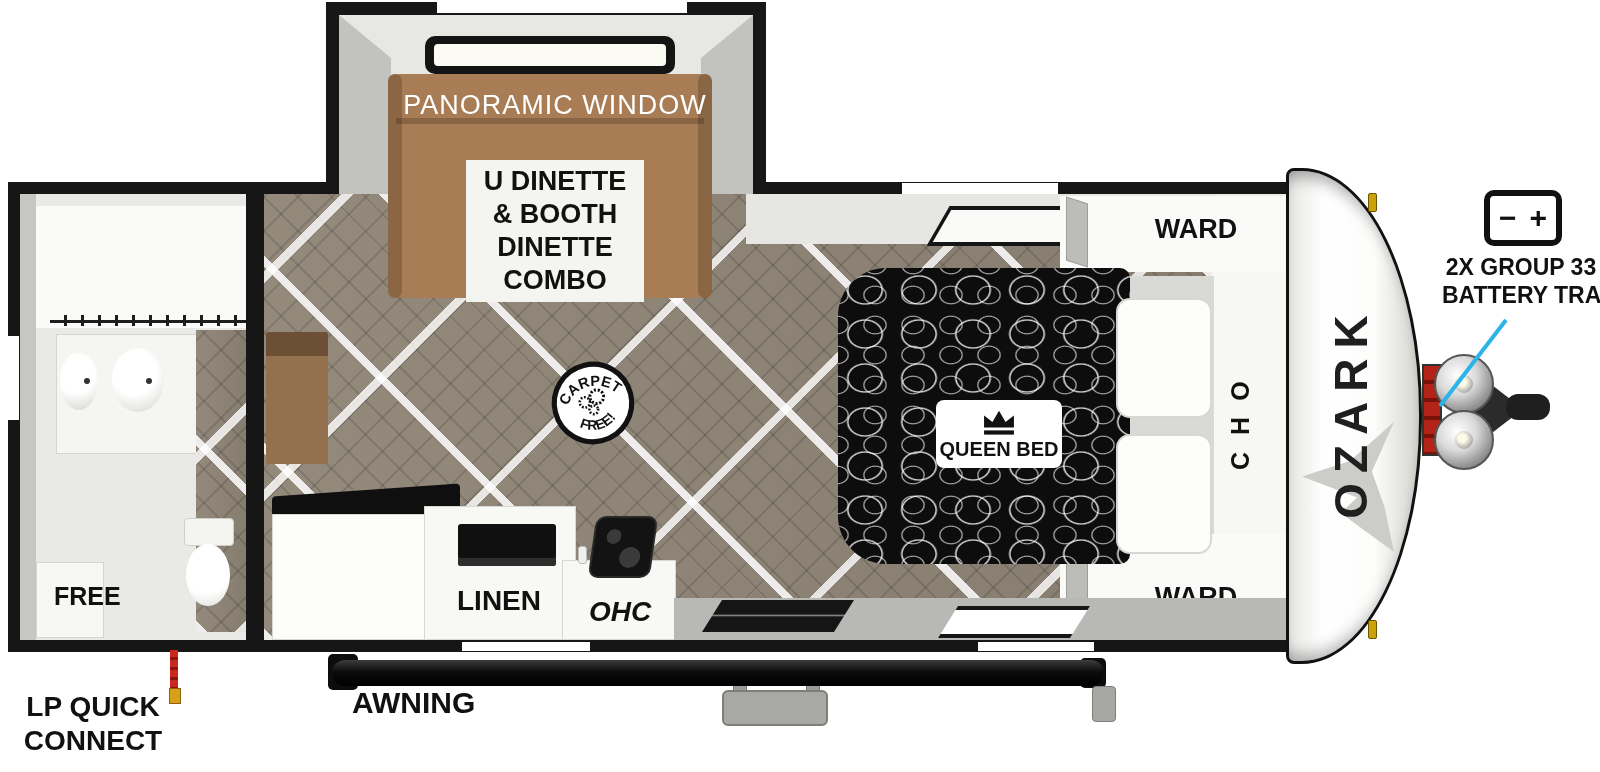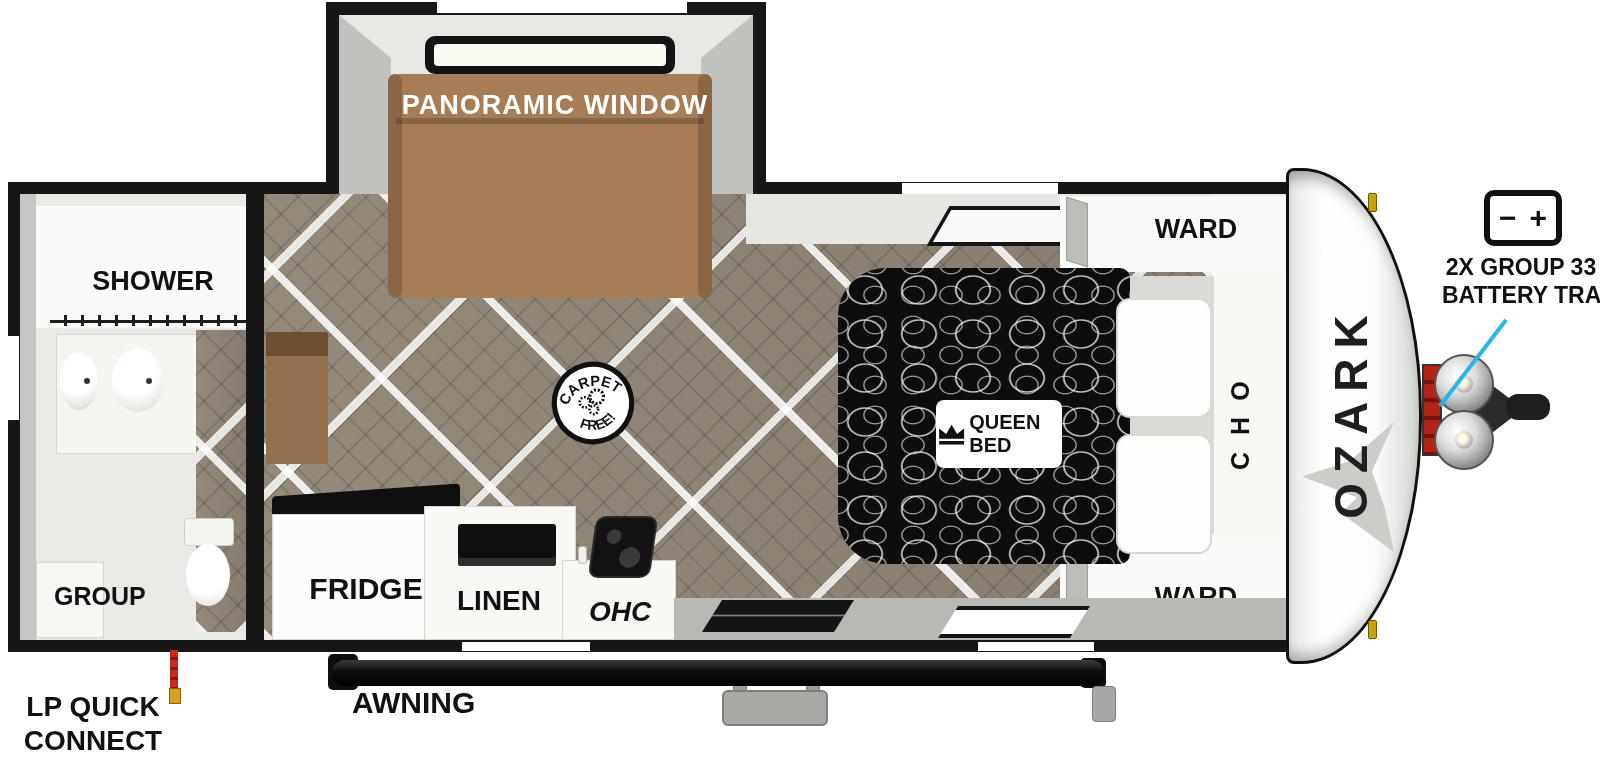--- a/index.html
+++ b/index.html
@@ -58,21 +58,21 @@
   #bed{left:838px;top:268px;width:292px;height:296px;border-radius:48px 10px 10px 48px;
     background-color:#0d0d0d;
     background-image:
       radial-gradient(closest-side, transparent 58%, rgba(255,255,255,.85) 63%, transparent 70%),
       radial-gradient(closest-side, transparent 52%, rgba(255,255,255,.65) 58%, transparent 66%);
     background-size:54px 44px,38px 30px;background-position:0 0,18px 12px;}
   .pillow{background:#fdfdfc;border:2px solid #d8d8d3;border-radius:14px;}
   #pillow-1{left:1116px;top:298px;width:92px;height:116px;}
   #pillow-2{left:1116px;top:434px;width:92px;height:116px;}
   #queen-label{left:936px;top:400px;width:126px;height:68px;background:#ffffff;border-radius:8px;
-     display:flex;flex-direction:row;align-items:center;justify-content:center;gap:2px;}
+     display:flex;flex-direction:column;align-items:center;justify-content:center;gap:2px;}
   #queen-label .txt{font-weight:700;font-size:20px;color:#111;}
 
   
   #ohc-col{left:1222px;top:378px;width:36px;height:96px;display:flex;flex-direction:column;
      align-items:center;justify-content:space-between;}
   #ohc-col span{display:block;font-weight:700;font-size:25px;color:#111;transform:rotate(-90deg);line-height:26px;}
 
   
   #slideout{left:326px;top:2px;width:440px;height:192px;background:#171717;}
   #slideout-interior{left:339px;top:15px;width:414px;height:179px;background:#e7e7e3;}
@@ -85,21 +85,21 @@
   #ceiling-light .inner{position:absolute;left:9px;top:8px;width:232px;height:22px;background:#fbfbf4;border-radius:4px;}
 
   
   #dinette{left:388px;top:74px;width:324px;height:224px;background:#a87c55;border-radius:12px 12px 18px 18px;}
   .dinette-arm{position:absolute;top:0;width:14px;height:100%;background:#8b6644;border-radius:8px;}
   #dinette-seam{position:absolute;left:8px;top:44px;width:308px;height:6px;background:rgba(0,0,0,.18);}
   #dinette-label{left:466px;top:160px;width:178px;height:142px;background:#f4f4f0;
      display:flex;flex-direction:column;align-items:center;justify-content:center;}
   #dinette-label div{font-weight:700;font-size:27px;line-height:33px;color:#111;}
   #panoramic-label{left:390px;top:90px;width:330px;text-align:center;color:#ffffff;
-     font-weight:700;font-size:27px;letter-spacing:1px;}
+     font-weight:400;font-size:27px;letter-spacing:1px;}
 
   
   #fridge-top{left:272px;top:490px;width:188px;height:32px;background:#0f0f0f;border-radius:4px;transform:skewY(-4deg);}
   #fridge-box{left:272px;top:514px;width:188px;height:124px;background:#fcfcfa;border:1px solid #d8d8d3;}
   #micro-counter{left:424px;top:506px;width:150px;height:132px;background:#f8f8f5;border:1px solid #d8d8d3;}
   #microwave{left:458px;top:524px;width:98px;height:42px;background:#101010;border-radius:3px;
      box-shadow:inset 0 -8px 0 #2e2e2e;}
   #sink-counter{left:562px;top:560px;width:112px;height:78px;background:#f8f8f5;border:1px solid #d8d8d3;}
   #cooktop{left:592px;top:516px;width:58px;height:58px;background:#131313;border:2px solid #2a2a2a;border-radius:10px;
      transform:skewX(-8deg);
@@ -171,33 +171,32 @@
 
 <div id="stage">
 
   <div class="abs" id="body-shell"></div>
   <div class="abs" id="body-interior"></div>
 
   <div class="abs" id="bath"></div>
   <div class="abs" id="bath-wall-left"></div>
   <div class="abs" id="shower-pan"></div>
   <div class="abs" id="bath-window"></div>
-  <div class="lbl" style="left:53px;top:266px;width:200px;text-align:center;font-size:27px;">SHOWER</div>
   <div class="abs" id="rod-hooks"></div>
   <div class="abs" id="rod"></div>
   <div class="abs" id="vanity"></div>
   <div class="abs sink" id="sink-1"></div>
   <div class="abs sink" id="sink-2"></div>
   <div class="abs drain" style="left:84px;top:378px;"></div>
   <div class="abs drain" style="left:146px;top:378px;"></div>
   <div class="abs floor" id="bath-floor-strip"></div>
   <div class="abs" id="toilet-tank"></div>
   <div class="abs" id="toilet-bowl"></div>
   <div class="abs" id="linen-box"></div>
-  <div class="lbl" style="left:54px;top:582px;font-size:25px;">GROUP</div>
+  <div class="lbl" style="left:54px;top:582px;font-size:25px;">FREE</div>
   <div class="abs" id="divider-wall"></div>
 
   <div class="abs floor" id="main-floor"></div>
   <div class="abs" style="left:266px;top:332px;width:62px;height:132px;border-radius:2px;
        background:linear-gradient(180deg,#6d4f35 0 18%,#94714e 18%);"></div>
   <div class="abs" id="top-band"></div>
   <div class="abs" id="top-window"></div>
   <div class="abs" id="roof-vent"></div>
   <div class="abs" id="right-band"></div>
   <div class="abs" id="headboard"></div>
@@ -221,21 +220,20 @@
   <div class="lbl" style="left:1146px;top:214px;width:100px;text-align:center;font-size:27px;">WARD</div>
   <div class="lbl" style="left:1146px;top:582px;width:100px;text-align:center;font-size:27px;">WARD</div>
   <div class="abs" id="ohc-col">
     <span>O</span>
     <span>H</span>
     <span>C</span>
   </div>
 
   <div class="abs" id="fridge-top"></div>
   <div class="abs" id="fridge-box"></div>
-  <div class="lbl" style="left:280px;top:572px;width:172px;text-align:center;font-size:30px;">FRIDGE</div>
   <div class="abs" id="micro-counter"></div>
   <div class="abs" id="microwave"></div>
   <div class="lbl" style="left:426px;top:585px;width:146px;text-align:center;font-size:28px;">LINEN</div>
   <div class="abs" id="sink-counter"></div>
   <div class="abs" id="cooktop"></div>
   <div class="abs" id="faucet"></div>
   <div class="lbl" style="left:566px;top:596px;width:108px;text-align:center;font-size:28px;font-style:italic;">OHC</div>
 
   <div class="abs" id="bottom-band"></div>
   <div class="abs" id="door-mat"></div>
@@ -266,20 +264,26 @@
   <div class="abs" id="slide-wall-r"></div>
   <div class="abs" id="slideout-window"></div>
   <div class="abs" id="ceiling-light">
     <div class="inner"></div>
   </div>
   <div class="abs" id="dinette">
     <div class="dinette-arm" style="left:0;"></div>
     <div class="dinette-arm" style="right:0;"></div>
     <div id="dinette-seam"></div>
   </div>
+  <div class="abs" id="dinette-label">
+    <div>U DINETTE</div>
+    <div>&amp; BOOTH</div>
+    <div>DINETTE</div>
+    <div>COMBO</div>
+  </div>
   <div class="abs" id="panoramic-label">PANORAMIC WINDOW</div>
 
   <div class="abs" id="front-cap"></div>
   <div class="abs" id="brand-rot">
     <div id="mountain"></div>
     <div class="brand-text">OZARK</div>
   </div>
   <div class="abs clearance" id="clearance-top"></div>
   <div class="abs clearance" id="clearance-bottom"></div>
 

